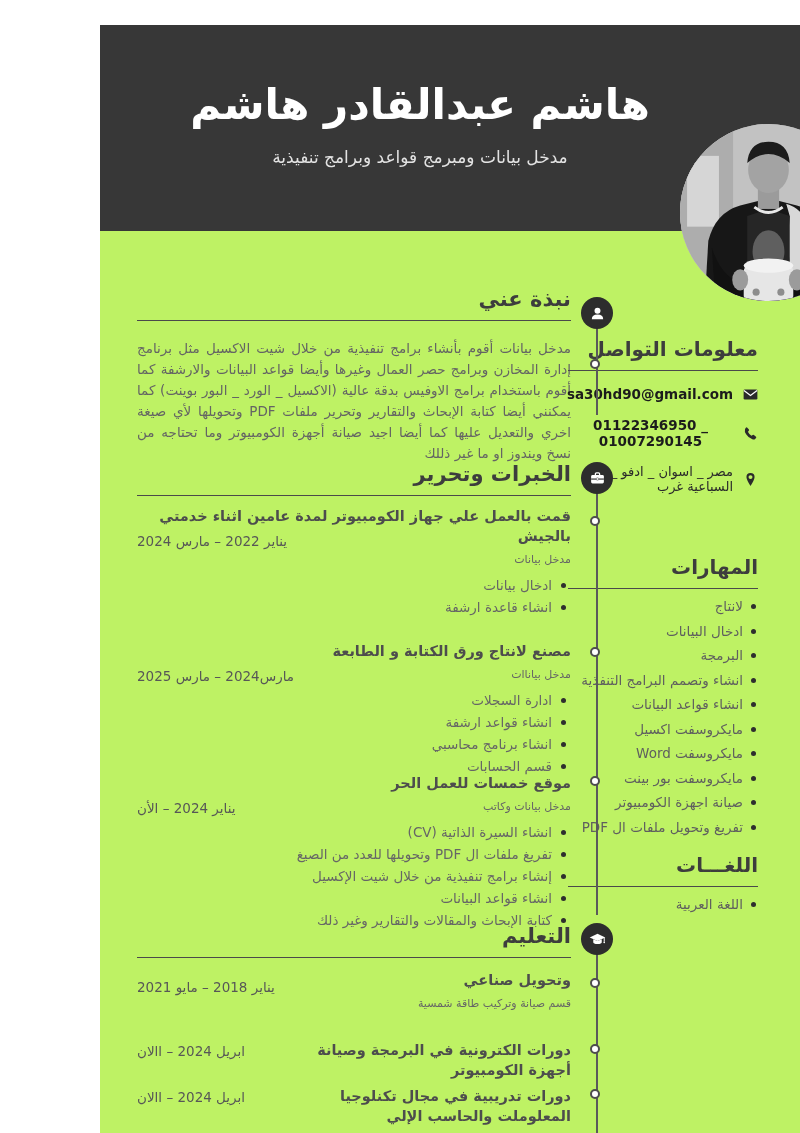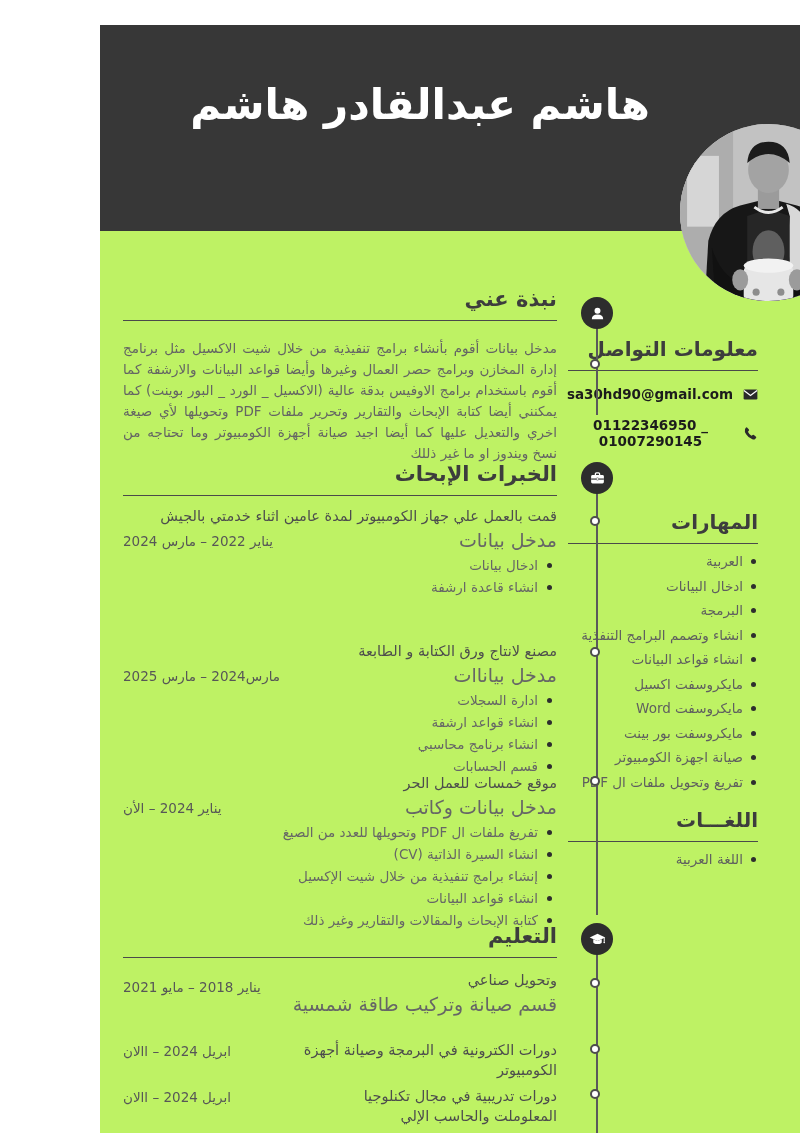--- a/index.html
+++ b/index.html
@@ -17,28 +17,28 @@
 
   
   .tl-line { position:absolute; left:496px; width:2px; background:#5a5a5a; z-index:1; }
   .tl-icon { position:absolute; left:481px; width:32px; height:32px; border-radius:50%; background:#2d2d2d;
              display:flex; align-items:center; justify-content:center; z-index:3; }
   .tl-icon svg { width:17px; height:17px; }
   .tl-node { position:absolute; left:490px; width:10px; height:10px; border-radius:50%;
              background:#ffffff; border:2px solid #4d4d4d; z-index:2; }
 
   
-  .sec { position:absolute; left:23px; width:434px; direction:rtl; }
+  .sec { position:absolute; left:37px; width:434px; direction:rtl; }
   .sec h2 { font-size:21px; font-weight:bold; color:#3d3d3d; line-height:28px; text-align:right;
             padding-bottom:7px; border-bottom:1px solid #4a4a4a; }
   .about-text { margin-top:17px; font-size:13.5px; line-height:21px; color:#646464; text-align:justify; }
 
   .entry { position:absolute; right:0; left:0; }
-  .entry-title { font-size:14.5px; font-weight:normal; color:#4d4d4d; line-height:20px; }
-  .entry-role { font-size:19px; color:#666666; line-height:18px; margin-top:5px; }
+  .entry-title { font-size:14.5px; font-weight:bold; color:#4d4d4d; line-height:20px; }
+  .entry-role { font-size:11px; color:#666666; line-height:18px; margin-top:5px; }
   .entry-date { position:absolute; left:0; top:26px; width:175px; direction:rtl; text-align:left;
                 font-size:13.5px; color:#575757; line-height:18px; }
   .bullets { list-style:none; margin-top:8px; }
   .bullets li { position:relative; font-size:13.5px; color:#666666; line-height:17px; margin:5px 0; padding-right:19px; }
   .bullets li::before { content:""; position:absolute; right:5px; top:6px; width:5px; height:5px; border-radius:50%; background:#2e2e2e; }
 
   .edu-title-wrap { max-width:255px; }
   .edu .entry-date { top:2px; }
   .edu .entry1 .entry-date { top:8px; }
 
@@ -60,20 +60,21 @@
   .ltr { direction:ltr; unicode-bidi:embed;text-align:center; }
 </style>
 </head>
 <body>
 
 <div class="page">
 
   <div class="header">
     <div class="header-text">
       <div class="name">هاشم عبدالقادر هاشم</div>
+      <div class="job-subtitle">مدخل بيانات ومبرمج قواعد وبرامج تنفيذية</div>
     </div>
   </div>
 
   <div class="photo">
     <svg viewBox="0 0 100 100">
       <rect x="0" y="0" width="100" height="100" fill="#c2c2c2"></rect>
       <rect x="0" y="0" width="30" height="100" fill="#adadad"></rect>
       <rect x="70" y="5" width="30" height="60" fill="#8e8e8e"></rect>
       <rect x="4" y="18" width="18" height="40" fill="#d6d6d6"></rect>
       <rect x="76" y="20" width="16" height="26" fill="#777777"></rect>
@@ -136,21 +137,21 @@
   <div class="tl-node" style="top:953px;"></div>
   <div class="tl-node" style="top:1019px;"></div>
   <div class="tl-node" style="top:1064px;"></div>
 
   <section class="sec" style="top:260px;">
     <h2>نبذة عني</h2>
     <p class="about-text">مدخل بيانات أقوم بأنشاء برامج تنفيذية من خلال شيت الاكسيل مثل برنامج إدارة المخازن وبرامج حصر العمال وغيرها وأيضا قواعد البيانات والارشفة كما أقوم باستخدام برامج الاوفيس بدقة عالية (الاكسيل _ الورد _ البور بوينت) كما يمكنني أيضا كتابة الإبحاث والتقارير وتحرير ملفات PDF وتحويلها لأي صيغة اخري والتعديل عليها كما أيضا اجيد صيانة أجهزة الكومبيوتر وما تحتاجه من نسخ ويندوز او ما غير ذللك</p>
   </section>
 
   <section class="sec" style="top:435px; height:463px;">
-    <h2>الخبرات الإبحاث</h2>
+    <h2>الخبرات وتحرير</h2>
 
     <div class="entry" style="top:46px;">
       <div class="entry-title">قمت بالعمل علي جهاز الكومبيوتر لمدة عامين اثناء خدمتي بالجيش</div>
       <div class="entry-role">مدخل بيانات</div>
       <div class="entry-date">يناير 2022 – مارس 2024</div>
       <ul class="bullets">
         <li>ادخال بيانات</li>
         <li>انشاء قاعدة ارشفة</li>
       </ul>
     </div>
@@ -165,22 +166,22 @@
         <li>انشاء برنامج محاسبي</li>
         <li>قسم الحسابات</li>
       </ul>
     </div>
 
     <div class="entry" style="top:313px;">
       <div class="entry-title">موقع خمسات للعمل الحر</div>
       <div class="entry-role">مدخل بيانات وكاتب</div>
       <div class="entry-date">يناير 2024 – الأن</div>
       <ul class="bullets">
+        <li>انشاء السيرة الذاتية (CV)</li>
         <li>تفريغ ملفات ال PDF وتحويلها للعدد من الصيغ</li>
-        <li>انشاء السيرة الذاتية (CV)</li>
         <li>إنشاء برامج تنفيذية من خلال شيت الإكسيل</li>
         <li>انشاء قواعد البيانات</li>
         <li>كتابة الإبحاث والمقالات والتقارير وغير ذلك</li>
       </ul>
     </div>
   </section>
 
   <section class="sec edu" style="top:897px; height:236px;">
     <h2>التعليم</h2>
 
@@ -218,26 +219,34 @@
 
       <div class="crow">
         <span class="cicon">
           <svg viewBox="0 0 24 24">
               <path d="M6.5 2.5 L9.5 5.5 Q10 6.5 9 7.8 L7.8 9.2 Q9.5 13 13.5 15.5 L15.5 14.2 Q16.5 13.6 17.4 14.4 L20.8 17 Q21.8 18 20.8 19.2 L19 21 Q17.5 22.3 15 21.3 Q8.5 18.6 5 13 Q2 8.3 3.2 5 Q3.6 3.8 4.6 2.8 Q5.7 1.7 6.5 2.5 Z" fill="#2b2b2b"></path>
             </svg>
         </span>
         <span class="ctext strong ltr">01122346950 _ 01007290145</span>
       </div>
 
+      <div class="crow">
+        <span class="cicon">
+          <svg viewBox="0 0 24 24">
+              <path d="M12 1.5 Q18.5 1.5 18.5 8 Q18.5 12 12 22.5 Q5.5 12 5.5 8 Q5.5 1.5 12 1.5 Z M12 5 Q8.8 5 8.8 8 Q8.8 11 12 11 Q15.2 11 15.2 8 Q15.2 5 12 5 Z" fill="#2b2b2b" fill-rule="evenodd"></path>
+            </svg>
+        </span>
+        <span class="ctext">مصر _ اسوان _ ادفو _ السباعية غرب</span>
+      </div>
     </div>
 
     <div class="skills-block">
       <div class="side-title">المهارات</div>
       <ul class="side-list">
-        <li>العربية</li>
+        <li>لانتاج</li>
         <li>ادخال البيانات</li>
         <li>البرمجة</li>
         <li>انشاء وتصمم البرامج التنفذية</li>
         <li>انشاء قواعد البيانات</li>
         <li>مايكروسفت اكسيل</li>
         <li>مايكروسفت Word</li>
         <li>مايكروسفت بور بينت</li>
         <li>صيانة اجهزة الكومبيوتر</li>
         <li>تفريغ وتحويل ملفات ال PDF</li>
       </ul>

